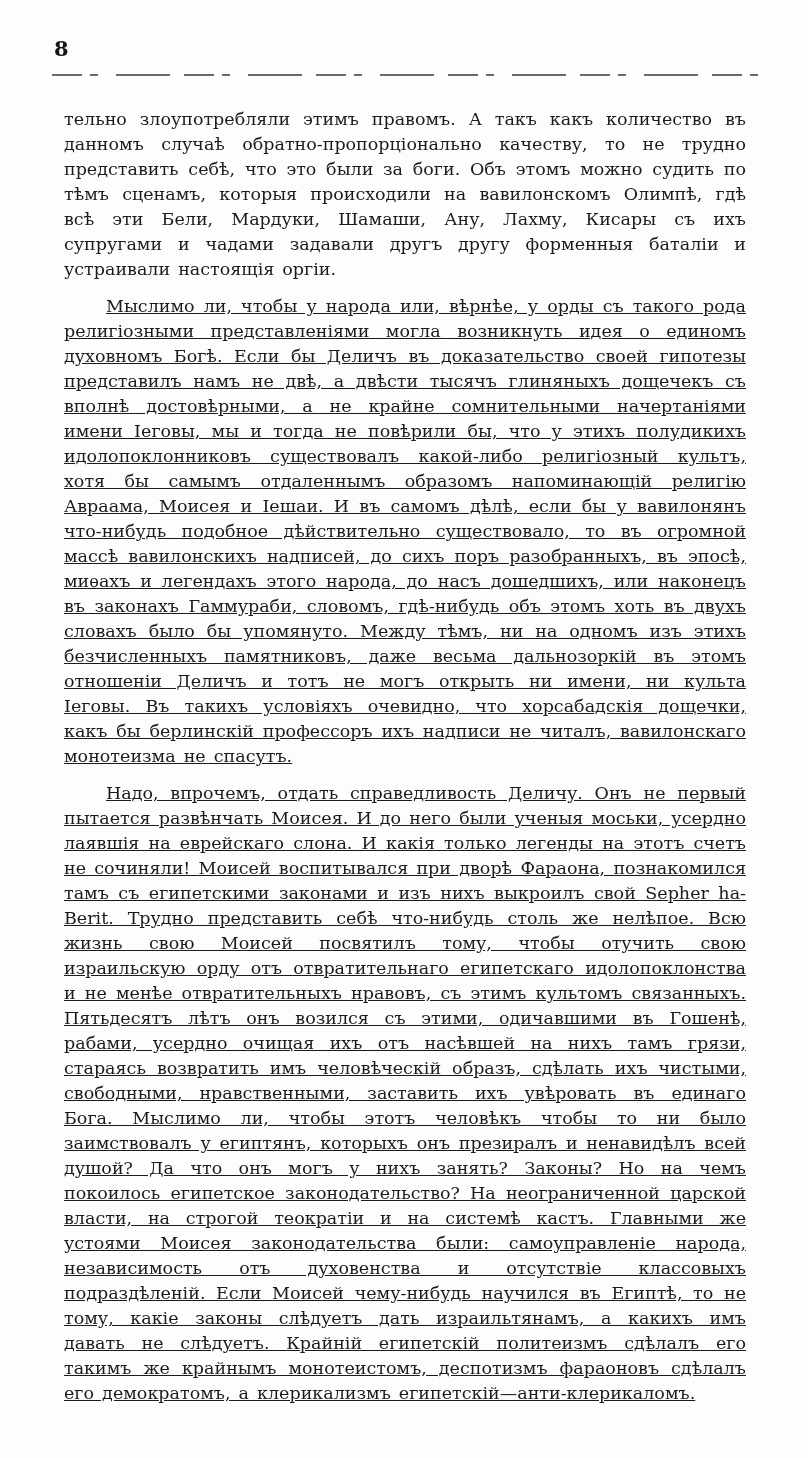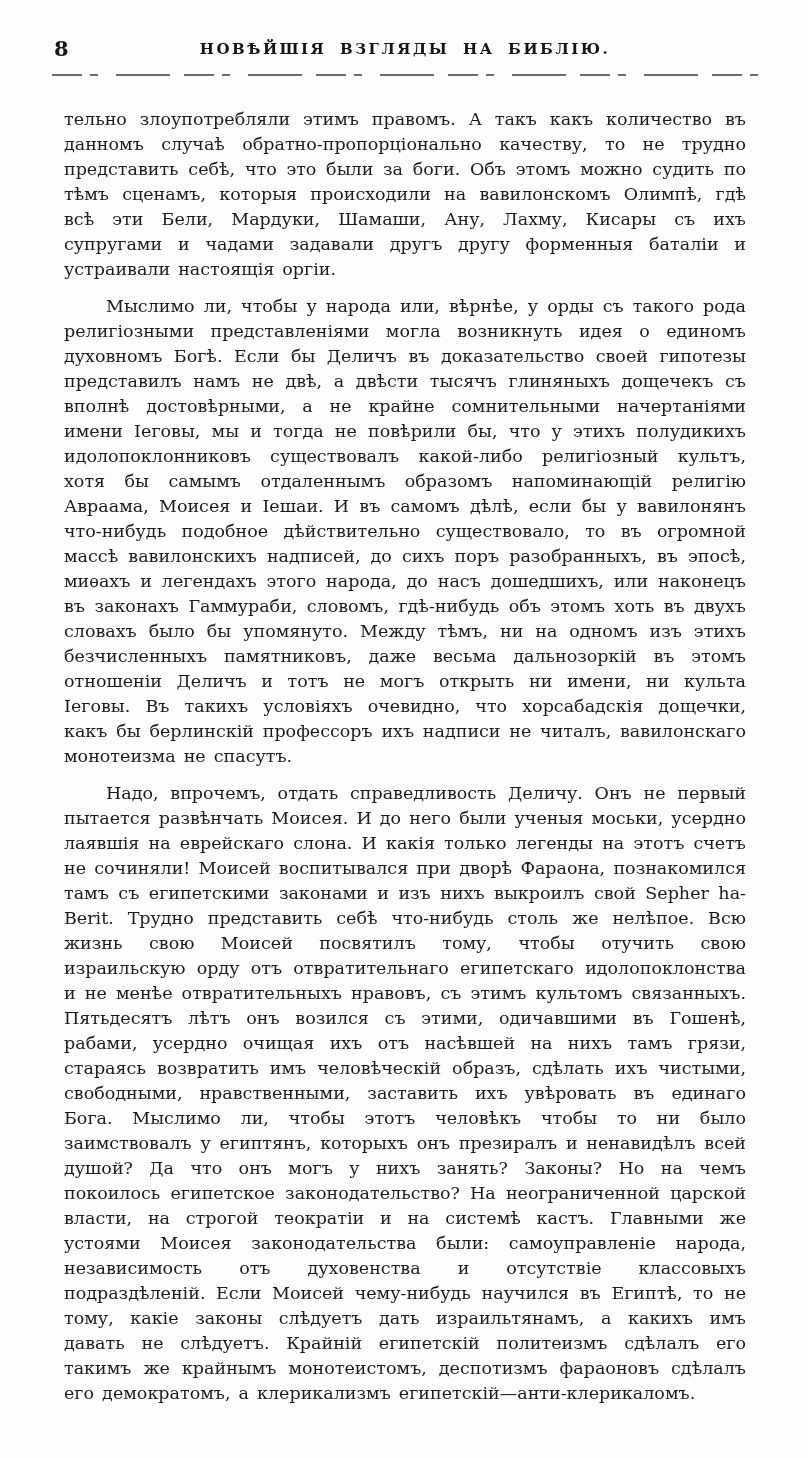--- a/index.html
+++ b/index.html
@@ -69,30 +69,30 @@
   .body-text p {
     margin: 12px;
     font-size: 17.5px;
     line-height: 25px;
     text-align: justify;
     word-spacing: 2.5px;
     color: #1b1b1b;
   }
   .body-text p.indented {
     text-indent: 42px;
+    text-decoration: underline;
   }
 </style>
 </head>
 <body>
 
 <div class="page">
 
   <div class="page-header">
     <div class="page-number">8</div>
-    <div class="running-title">НОВѢЙШІЯ ВЗГЛЯДЫ НА БИБЛІЮ.</div>
   </div>
 
   <div class="header-rule"></div>
 
   <div class="body-text">
     <p>тельно злоупотребляли этимъ правомъ. А такъ какъ количество въ данномъ случаѣ обратно-пропорціонально качеству, то не трудно представить себѣ, что это были за боги. Объ этомъ можно судить по тѣмъ сценамъ, которыя происходили на вавилонскомъ Олимпѣ, гдѣ всѣ эти Бели, Мардуки, Шамаши, Ану, Лахму, Кисары съ ихъ супругами и чадами задавали другъ другу форменныя баталіи и устраивали настоящія оргіи.</p>
     <p class="indented">Мыслимо ли, чтобы у народа или, вѣрнѣе, у орды съ такого рода религіозными представленіями могла возникнуть идея о единомъ духовномъ Богѣ. Если бы Деличъ въ доказательство своей гипотезы представилъ намъ не двѣ, а двѣсти тысячъ глиняныхъ дощечекъ съ вполнѣ достовѣрными, а не крайне сомнительными начертаніями имени Іеговы, мы и тогда не повѣрили бы, что у этихъ полудикихъ идолопоклонниковъ существовалъ какой-либо религіозный культъ, хотя бы самымъ отдаленнымъ образомъ напоминающій религію Авраама, Моисея и Іешаи. И въ самомъ дѣлѣ, если бы у вавилонянъ что-нибудь подобное дѣйствительно существовало, то въ огромной массѣ вавилонскихъ надписей, до сихъ поръ разобранныхъ, въ эпосѣ, миѳахъ и легендахъ этого народа, до насъ дошедшихъ, или наконецъ въ законахъ Гаммураби, словомъ, гдѣ-нибудь объ этомъ хоть въ двухъ словахъ было бы упомянуто. Между тѣмъ, ни на одномъ изъ этихъ безчисленныхъ памятниковъ, даже весьма дальнозоркій въ этомъ отношеніи Деличъ и тотъ не могъ открыть ни имени, ни культа Іеговы. Въ такихъ условіяхъ очевидно, что хорсабадскія дощечки, какъ бы берлинскій профессоръ ихъ надписи не читалъ, вавилонскаго монотеизма не спасутъ.</p>
     <p class="indented">Надо, впрочемъ, отдать справедливость Деличу. Онъ не первый пытается развѣнчать Моисея. И до него были ученыя моськи, усердно лаявшія на еврейскаго слона. И какія только легенды на этотъ счетъ не сочиняли! Моисей воспитывался при дворѣ Фараона, познакомился тамъ съ египетскими законами и изъ нихъ выкроилъ свой Sepher ha-Berit. Трудно представить себѣ что-нибудь столь же нелѣпое. Всю жизнь свою Моисей посвятилъ тому, чтобы отучить свою израильскую орду отъ отвратительнаго египетскаго идолопоклонства и не менѣе отвратительныхъ нравовъ, съ этимъ культомъ связанныхъ. Пятьдесятъ лѣтъ онъ возился съ этими, одичавшими въ Гошенѣ, рабами, усердно очищая ихъ отъ насѣвшей на нихъ тамъ грязи, стараясь возвратить имъ человѣческій образъ, сдѣлать ихъ чистыми, свободными, нравственными, заставить ихъ увѣровать въ единаго Бога. Мыслимо ли, чтобы этотъ человѣкъ чтобы то ни было заимствовалъ у египтянъ, которыхъ онъ презиралъ и ненавидѣлъ всей душой? Да что онъ могъ у нихъ занять? Законы? Но на чемъ покоилось египетское законодательство? На неограниченной царской власти, на строгой теократіи и на системѣ кастъ. Главными же устоями Моисея законодательства были: самоуправленіе народа, независимость отъ духовенства и отсутствіе классовыхъ подраздѣленій. Если Моисей чему-нибудь научился въ Египтѣ, то не тому, какіе законы слѣдуетъ дать израильтянамъ, а какихъ имъ давать не слѣдуетъ. Крайній египетскій политеизмъ сдѣлалъ его такимъ же крайнымъ монотеистомъ, деспотизмъ фараоновъ сдѣлалъ его демократомъ, а клерикализмъ египетскій—анти-клерикаломъ.</p>
   </div>
 

